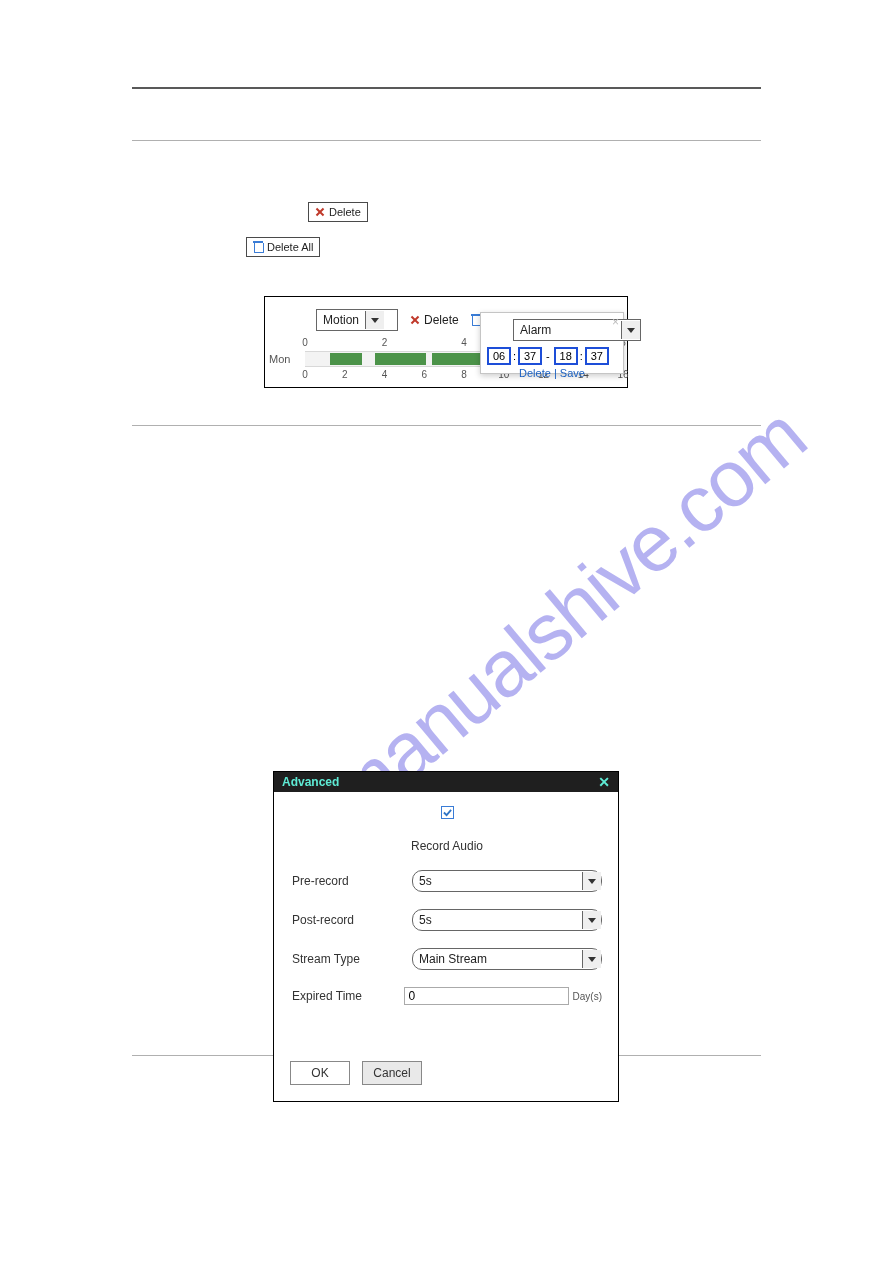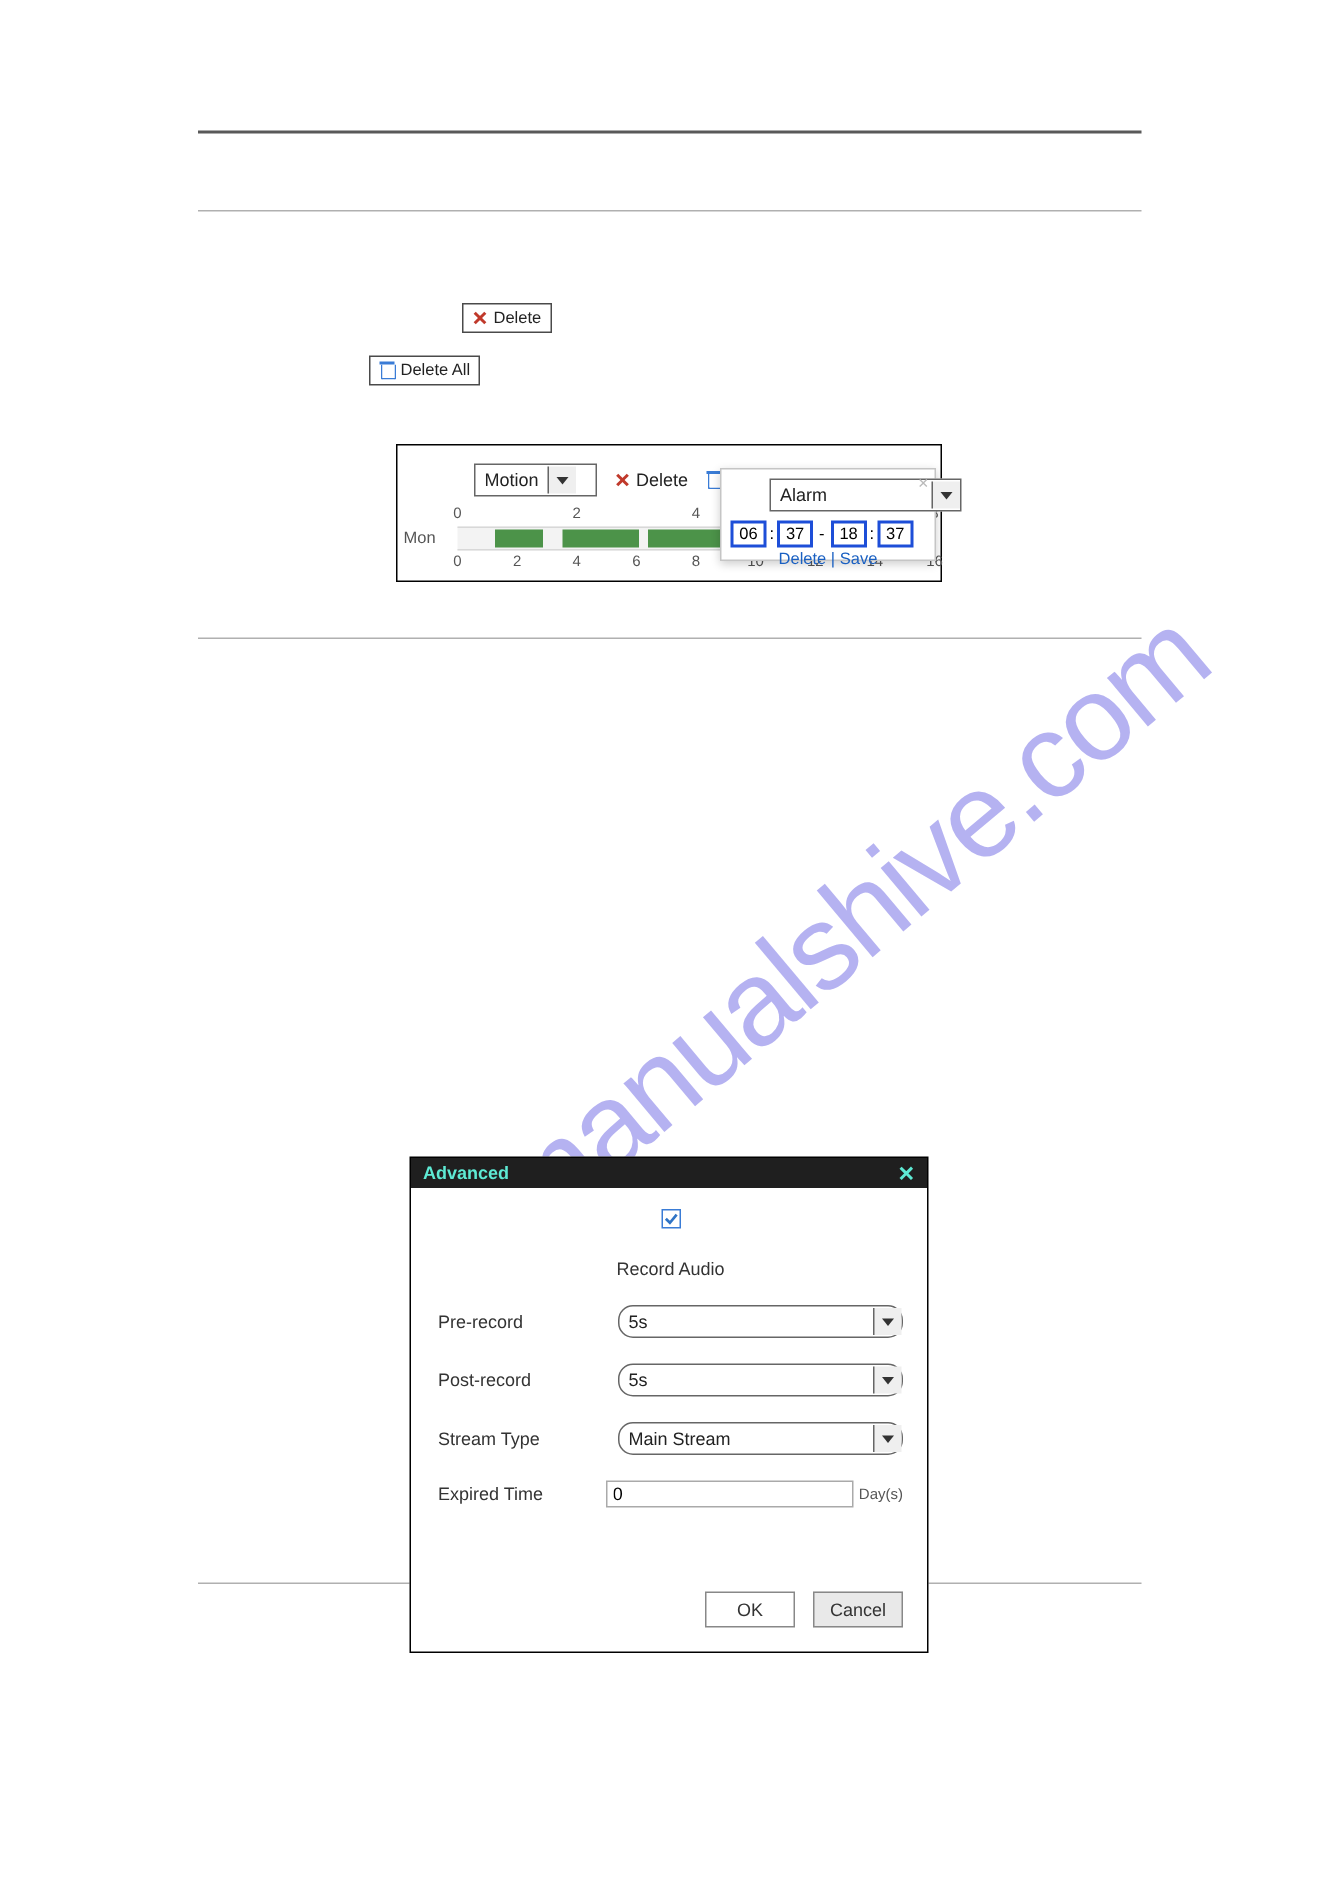--- a/index.html
+++ b/index.html
@@ -299,21 +299,20 @@
     box-sizing:border-box;
   }
   .suffix {
     font-size:10px;
     color:#555;
     margin-left:4px;
   }
 
   .dlg-footer {
     display:flex;
-    justify-content:flex-end;
     gap:12px;
     padding:0 16px 16px;
     margin-top:40px;
   }
   .btn {
     min-width:60px;
     height:24px;
     border:1px solid #888;
     display:flex;align-items:center;justify-content:center;
     font-size:12px;

